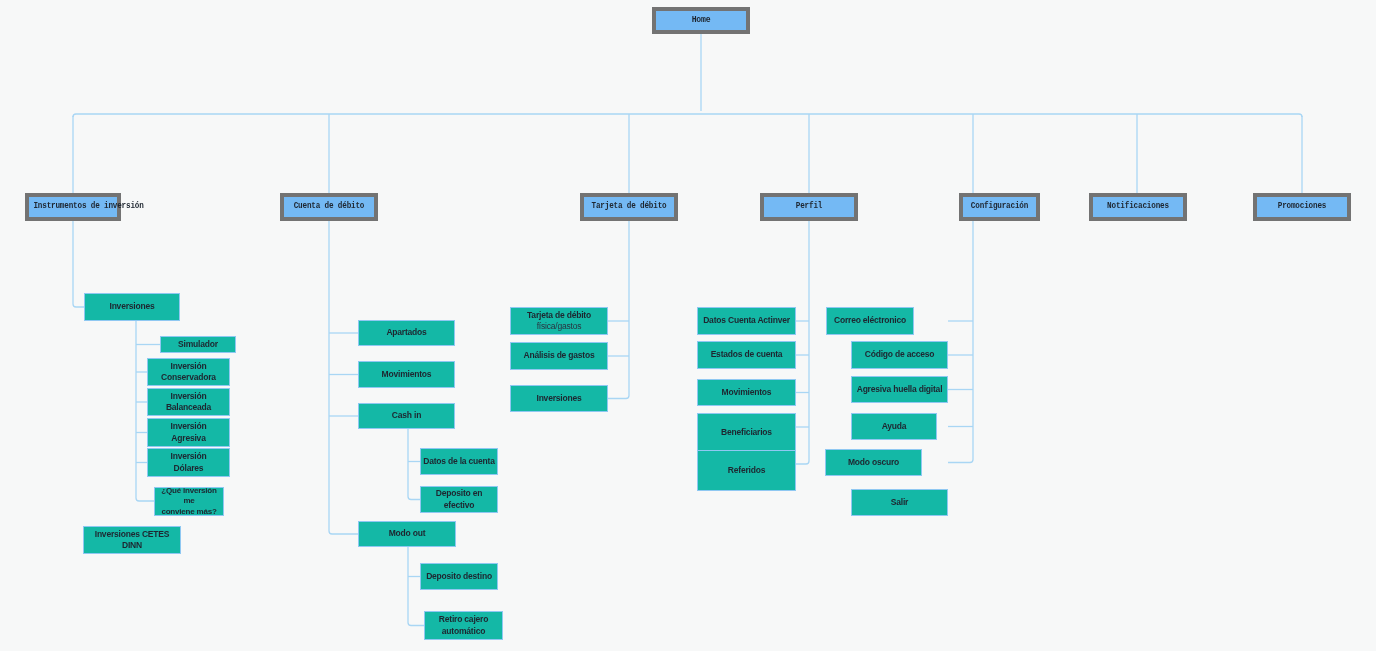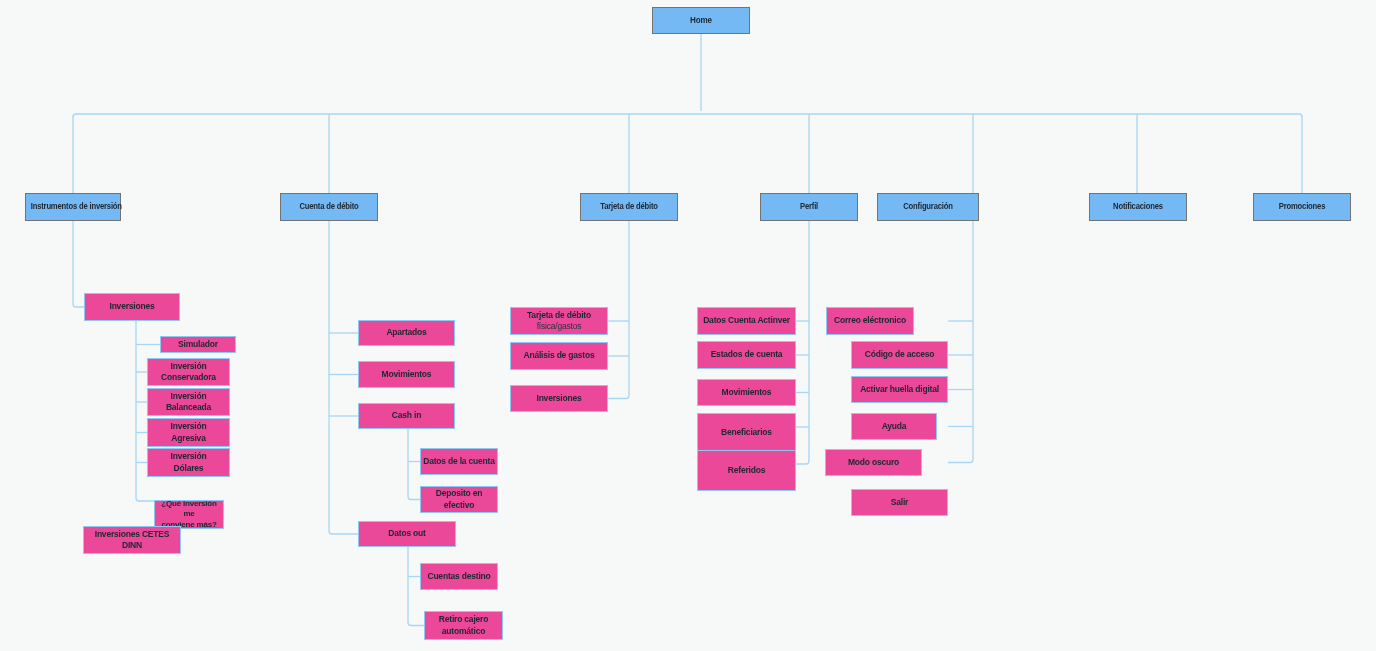--- a/index.html
+++ b/index.html
@@ -45,29 +45,30 @@
   .node .sub{
     display:block;
     font-size:8.5px;
     font-weight:400;
     color:#2a3340;
     line-height:1.25;
     letter-spacing:-0.2px;
   }
   .node.blue{
     background:#74b9f4;
-    border:1px solid #737373;
+    border:4px solid #737373;
+    font-family:Liberation Mono, monospace;
   }
   .node.blue .lbl{
     white-space:nowrap;
     transform:scaleX(0.9);
     transform-origin:center;
   }
   .node.white{
-    background:#ec4899;
+    background:#14b8a6;
     border:1px solid #8fc8f2;
   }
   .node.small .lbl{font-size:8px;}
 </style>
 </head>
 <body>
 
 <div class="canvas">
 
   <svg class="connectors" width="1376" height="651" viewBox="0 0 1376 651">
@@ -128,21 +129,21 @@
   </div>
   <div class="node blue" style="left:280px;top:193px;width:98px;height:28px">
     <span class="lbl">Cuenta de débito</span>
   </div>
   <div class="node blue" style="left:580px;top:193px;width:98px;height:28px">
     <span class="lbl">Tarjeta de débito</span>
   </div>
   <div class="node blue" style="left:760px;top:193px;width:98px;height:28px">
     <span class="lbl">Perfil</span>
   </div>
-  <div class="node blue" style="left:877px;top:193px;width:102px;height:28px">
+  <div class="node blue" style="left:959px;top:193px;width:81px;height:28px">
     <span class="lbl">Configuración</span>
   </div>
   <div class="node blue" style="left:1089px;top:193px;width:98px;height:28px">
     <span class="lbl">Notificaciones</span>
   </div>
   <div class="node blue" style="left:1253px;top:193px;width:98px;height:28px">
     <span class="lbl">Promociones</span>
   </div>
 
   <div class="node white" style="left:84px;top:293px;width:96px;height:28px">
@@ -160,21 +161,21 @@
 Balanceada</span>
   </div>
   <div class="node white" style="left:147px;top:418px;width:83px;height:29px">
     <span class="lbl">Inversión
 Agresiva</span>
   </div>
   <div class="node white" style="left:147px;top:448px;width:83px;height:29px">
     <span class="lbl">Inversión
 Dólares</span>
   </div>
-  <div class="node white small" style="left:154px;top:500px;width:70px;height:29px">
+  <div class="node white small" style="left:154px;top:487px;width:70px;height:29px">
     <span class="lbl">¿Qué inversión me
 conviene más?</span>
   </div>
   <div class="node white" style="left:83px;top:526px;width:98px;height:28px">
     <span class="lbl">Inversiones CETES DINN</span>
   </div>
 
   <div class="node white" style="left:358px;top:320px;width:97px;height:26px">
     <span class="lbl">Apartados</span>
   </div>
@@ -184,24 +185,24 @@
   <div class="node white" style="left:358px;top:403px;width:97px;height:26px">
     <span class="lbl">Cash in</span>
   </div>
   <div class="node white" style="left:420px;top:448px;width:78px;height:27px">
     <span class="lbl">Datos de la cuenta</span>
   </div>
   <div class="node white" style="left:420px;top:486px;width:78px;height:27px">
     <span class="lbl">Deposito en efectivo</span>
   </div>
   <div class="node white" style="left:358px;top:521px;width:98px;height:26px">
-    <span class="lbl">Datos out</span>
+    <span class="lbl">Modo out</span>
   </div>
   <div class="node white" style="left:420px;top:563px;width:78px;height:27px">
-    <span class="lbl">Cuentas destino</span>
+    <span class="lbl">Deposito destino</span>
   </div>
   <div class="node white" style="left:424px;top:611px;width:79px;height:29px">
     <span class="lbl">Retiro cajero
 automático</span>
   </div>
 
   <div class="node white" style="left:510px;top:307px;width:98px;height:28px;flex-direction:column">
     <span class="lbl">Tarjeta de débito</span>
     <span class="sub">física/gastos</span>
   </div>
@@ -228,21 +229,21 @@
     <span class="lbl">Referidos</span>
   </div>
 
   <div class="node white" style="left:826px;top:307px;width:88px;height:28px">
     <span class="lbl">Correo eléctronico</span>
   </div>
   <div class="node white" style="left:851px;top:341px;width:97px;height:28px">
     <span class="lbl">Código de acceso</span>
   </div>
   <div class="node white" style="left:851px;top:376px;width:97px;height:27px">
-    <span class="lbl">Activar huella digital</span>
+    <span class="lbl">Agresiva huella digital</span>
   </div>
   <div class="node white" style="left:851px;top:413px;width:86px;height:27px">
     <span class="lbl">Ayuda</span>
   </div>
   <div class="node white" style="left:825px;top:449px;width:97px;height:27px">
     <span class="lbl">Modo oscuro</span>
   </div>
   <div class="node white" style="left:851px;top:489px;width:97px;height:27px">
     <span class="lbl">Salir</span>
   </div>

